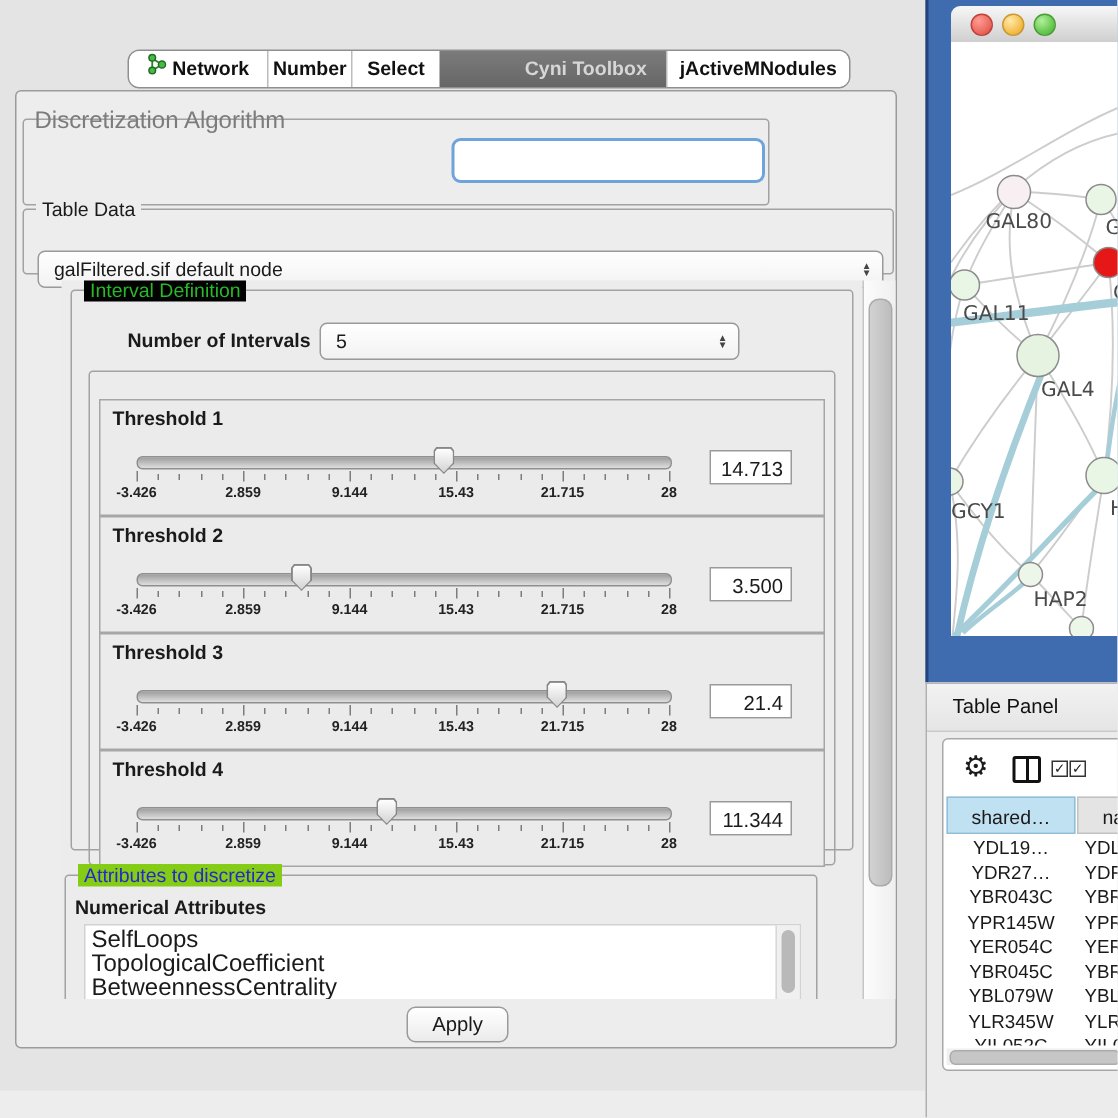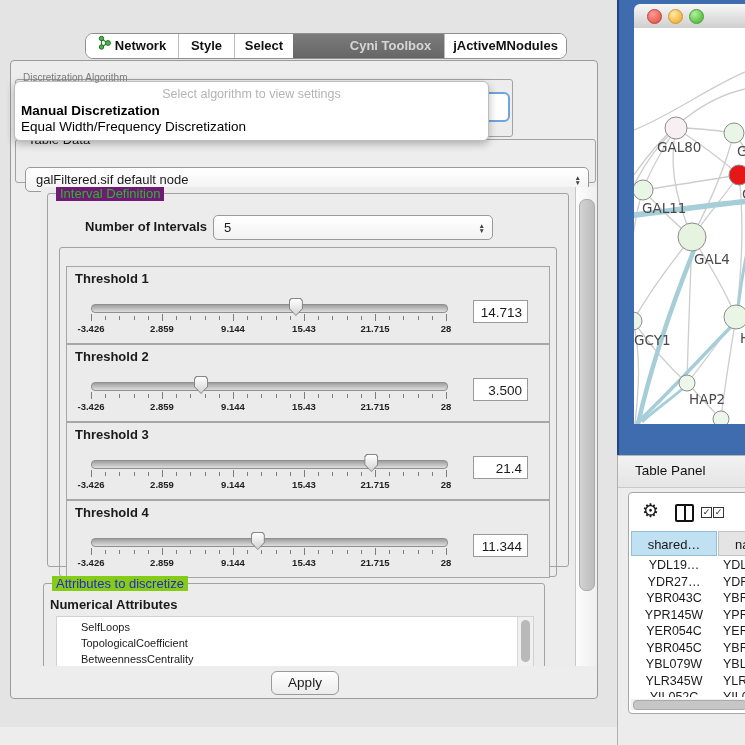--- a/index.html
+++ b/index.html
@@ -18,31 +18,31 @@
     border:1px solid #8f8f8f;border-radius:8px;overflow:hidden;font-size:13px;font-weight:bold;}
   .seg{line-height:24px;text-align:left;white-space:nowrap;background:#fff;color:#111;
     display:flex;align-items:center;justify-content:center;gap:4px;}
   .seg.sep{border-left:1px solid #bcbcbc;}
   .seg.sel{background:linear-gradient(#7b7b7b,#666);color:#d6d6d6;border-left:none;}
   
   #main-panel{position:absolute;left:10px;top:60px;width:586px;height:637px;background:#ededed;
     border:1px solid #9b9b9b;border-radius:4px;}
   .group{position:absolute;border:1px solid #a2a2a2;border-radius:3px;}
   .group-title{position:absolute;top:-8px;left:8px;padding:0 4px;font-size:13px;background:#ededed;}
-  .gt-green{color:#28b828;background:#701a75;}
+  .gt-green{color:#28b828;background:#000000;}
   .gt-blue{color:#2727cc;background:#ececec;}
   .gt-blue2{color:#2727cc;background:#84cc16;}
   
   .combo{position:absolute;background:linear-gradient(#ffffff,#f2f2f2);border:1px solid #9a9a9a;
     border-radius:5px;font-size:13px;}
   .combo .val{position:absolute;left:10px;top:0;line-height:23px;white-space:nowrap;}
   .spin{position:absolute;right:7px;top:50%;transform:translateY(-50%);font-size:6.5px;
     line-height:5px;color:#444;text-align:center;}
   
-  #algo-label{position:absolute;left:12px;top:11px;font-size:10px;color:#7c7c7c;z-index:6;}
+  #algo-label{position:absolute;left:12px;top:11px;font-size:16px;color:#7c7c7c;z-index:6;}
   #combo-sliver{position:absolute;left:290px;top:31px;width:205px;height:26px;border-radius:6px;
     background:#fff;border:2px solid #6ea3dc;z-index:1;}
   #popup{position:absolute;left:3px;top:20px;width:473px;height:58px;background:#fff;
     border:1px solid #bdbdbd;border-radius:6px;box-shadow:0 3px 8px rgba(0,0,0,.28);z-index:5;}
   #popup-hint{position:absolute;left:0;right:0;top:5px;text-align:center;color:#b4b4b4;font-size:12.5px;}
   .popup-opt{position:absolute;left:6px;font-size:13.5px;color:#000;white-space:nowrap;}
   
   #viewport{position:absolute;left:30px;top:126px;width:534px;height:479px;background:#ececec;overflow:hidden;}
   #vscroll{position:absolute;left:564px;top:126px;width:21px;height:479px;
     background:linear-gradient(to right,#fcfcfc,#efefef);border-left:1px solid #c6c6c6;}
@@ -57,21 +57,21 @@
     clip-path:polygon(50% 100%,0 60%,0 14%,14% 0,86% 0,100% 14%,100% 60%);background:#878787;}
   .t-thumb i{position:absolute;left:1px;top:1px;right:1px;bottom:1px;display:block;
     clip-path:polygon(50% 100%,0 60%,0 14%,14% 0,86% 0,100% 14%,100% 60%);
     background:linear-gradient(#ffffff,#d3d3d3);}
   .tick{position:absolute;width:1px;background:#7d7d7d;}
   .t-lab{position:absolute;top:56px;font-size:9.5px;font-weight:bold;color:#222;transform:translateX(-50%);white-space:nowrap;}
   .t-value{position:absolute;left:406px;top:33px;width:55px;height:23px;background:#fff;
     border:1px solid #9a9a9a;font-size:13.5px;line-height:23px;text-align:right;padding-right:5px;box-sizing:border-box;}
   
   #attr-list{position:absolute;left:12px;top:32px;width:476px;height:110px;background:#fff;border:1px solid #d2d2d2;}
-  .attr-item{padding-left:24px;font-size:11px;line-height:16px;}
+  .attr-item{padding-left:4px;font-size:16px;line-height:16px;}
   #attr-sb{position:absolute;right:0;top:0;width:15px;height:100%;background:#f0f0f0;border-left:1px solid #d8d8d8;}
   #attr-sb-thumb{position:absolute;left:2.5px;top:3px;width:9px;height:42px;border-radius:5px;background:#b9b9b9;}
   
   #apply-btn{position:absolute;left:260px;top:610px;width:66px;height:22px;border-radius:6px;
     background:linear-gradient(#ffffff,#ebebeb);border:1px solid #9a9a9a;font-size:13.5px;
     text-align:center;line-height:22px;}
   #bottom-tabs{position:absolute;left:143px;top:703px;height:21px;display:flex;background:#fff;
     border:1px solid #8a8a8a;border-radius:7px;overflow:hidden;font-size:13px;font-weight:bold;}
   .bseg{line-height:21px;text-align:center;background:#fff;}
   .bseg.sep{border-left:1px solid #b4b4b4;}
@@ -122,46 +122,39 @@
             <line x1="3.5" y1="4" x2="10" y2="8" stroke="#2c7d2c" stroke-width="1.2"></line>
             <line x1="3.5" y1="12" x2="10" y2="8" stroke="#2c7d2c" stroke-width="1.2"></line>
             <line x1="3.5" y1="4" x2="3.5" y2="12" stroke="#2c7d2c" stroke-width="1.2"></line>
             <circle cx="3.5" cy="3.5" r="2.2" fill="#49b849" stroke="#1e6e1e"></circle>
             <circle cx="3.5" cy="12" r="2.2" fill="#49b849" stroke="#1e6e1e"></circle>
             <circle cx="10" cy="8" r="2.4" fill="#49b849" stroke="#1e6e1e"></circle>
           </svg></span>
         <span>Network</span>
       </div>
       <div class="seg sep" style="width: 55px;">
-        <span>Style</span>
+        <span>Number</span>
       </div>
       <div class="seg sep" style="width: 58px;">
         <span>Select</span>
       </div>
       <div class="seg sel" style="width: 107px; padding-left: 44px;">
         <span>Cyni Toolbox</span>
       </div>
       <div class="seg sep" style="width: 121px;">
         <span>jActiveMNodules</span>
       </div>
     </div>
 
   <div id="main-panel">
 
     <div class="group" style="left:4px;top:18px;width:496px;height:56px;"></div>
     <div id="combo-sliver"></div>
     <div id="algo-label">Discretization Algorithm</div>
 
-    <div id="popup">
-      <div id="popup-hint">Select algorithm to view settings</div>
-      <div id="popup-options">
-          <div class="popup-opt" style="top: 21px; font-weight: bold;">Manual Discretization</div>
-          <div class="popup-opt" style="top: 37px;">Equal Width/Frequency Discretization</div>
-        </div>
-    </div>
 
     <div class="group" style="left:4px;top:78px;width:579px;height:42px;">
       <span class="group-title">Table Data</span>
     </div>
     <div class="combo" style="left:14px;top:106px;width:562px;height:23px;text-decoration:underline;">
       <span class="val">galFiltered.sif default node</span>
       <span class="spin"><span>▲</span><br><span>▼</span></span>
     </div>
 
     <div id="viewport">

